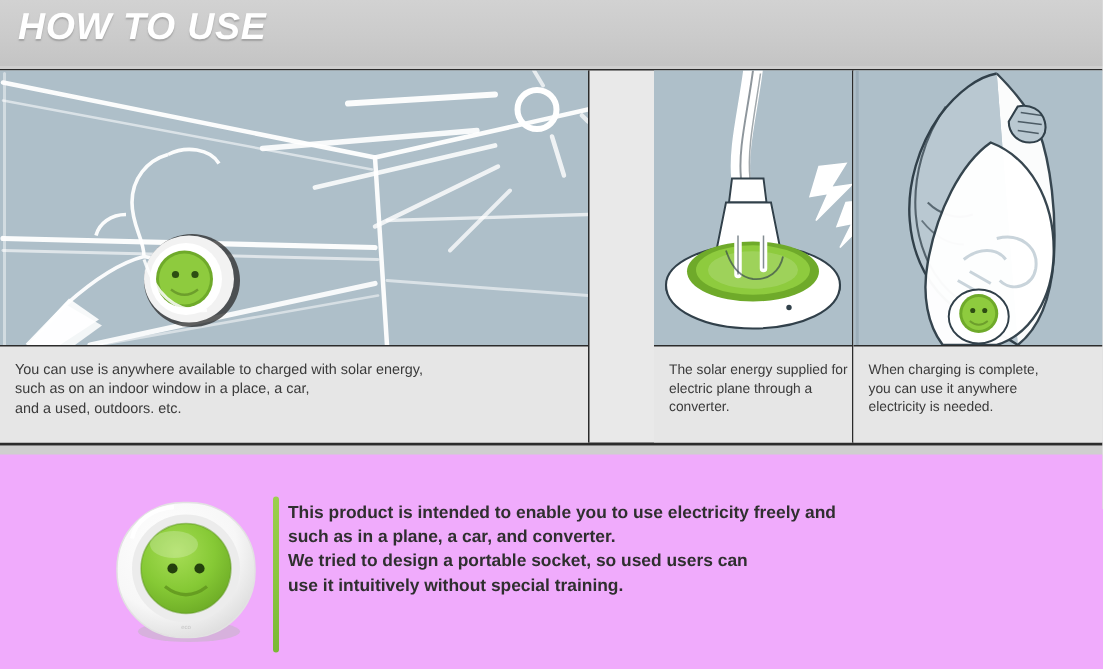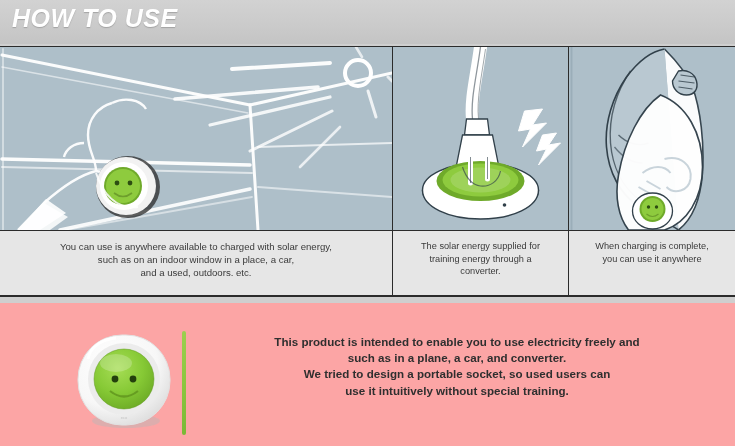--- a/index.html
+++ b/index.html
@@ -2,21 +2,21 @@
 <html><head>
 <meta charset="utf-8">
 <style>
   html,body{margin:0;padding:0;}
   body{
     width:735px;height:446px;overflow:hidden;
     background:#cfcfcf;
     font-family:"Liberation Sans","DejaVu Sans",sans-serif;
     -webkit-font-smoothing:antialiased;
   }
-  .page{position:relative;width:700px;height:446px;background:#cfcfcf;text-align:center;}
+  .page{position:relative;width:700px;height:446px;background:#cfcfcf;}
 
   
   .header{
     position:absolute;left:0;top:0;width:735px;height:44px;
     background:linear-gradient(180deg,#d2d2d2 0%,#cbcbcb 55%,#c4c4c4 100%);
   }
   .header-title{
     position:absolute;left:12px;top:4px;
     font-size:25px;font-weight:bold;font-style:italic;
     letter-spacing:.5px;color:#ffffff;
@@ -28,36 +28,36 @@
   .panels{
     position:absolute;left:0;top:46px;width:735px;height:251px;
     background:#e9e9e9;
     border-top:1.5px solid #2b2b2b;
     border-bottom:2px solid #2b2b2b;
     box-sizing:border-box;
     display:flex;
   }
   .panel{position:relative;height:100%;box-sizing:border-box;display:flex;flex-direction:column;}
   .panel.p1{width:392px;}
-  .panel.p2{width:176px;border-left:1.6px solid #2b2b2b;}
+  .panel.p2{width:176px;border-left:1.6px solid #2b2b2b;padding-left:43px;}
   .panel.p3{width:167px;border-left:1.6px solid #2b2b2b;}
 
   .art{position:relative;width:100%;height:183px;overflow:hidden;background:#aebfc9;}
   .art svg{display:block;width:100%;height:100%;}
 
   .caption{
     flex:1;background:#e6e6e6;border-top:1.3px solid #2b2b2b;
     padding:9px 10px 6px 10px;box-sizing:border-box;
     font-size:9.6px;line-height:13.2px;color:#3a3a3a;
   }
   .caption div{white-space:nowrap;}
   .panel.p2 .caption,.panel.p3 .caption{font-size:9.2px;line-height:12.6px;}
 
   
-  .bottom{position:absolute;left:0;top:303px;width:735px;height:143px;background:#fca5a5;}
+  .bottom{position:absolute;left:0;top:303px;width:735px;height:143px;background:#f0abfc;}
   .product{position:absolute;left:72px;top:26px;width:104px;height:104px;}
   .product svg{display:block;width:104px;height:104px;}
   .accent{position:absolute;left:182px;top:28px;width:4px;height:104px;
     background:linear-gradient(180deg,#9ccf4e 0%,#8cc63f 50%,#7ab835 100%);
     border-radius:2px;}
   .desc{position:absolute;left:192px;top:31px;width:530px;
     font-size:11.6px;line-height:16.2px;color:#2f2f2f;font-weight:bold;}
   .desc div{white-space:nowrap;}
 </style>
 </head>
@@ -159,21 +159,21 @@
           <circle cx="112" cy="158" r="1.8" fill="#31404a"></circle>
 
           <g fill="#ffffff" stroke="#ffffff" stroke-width="1">
             <polygon points="132,64 150,62 140,78 154,76 130,100 138,82 126,84"></polygon>
             <polygon points="150,88 164,86 156,98 168,96 146,118 154,102 144,104"></polygon>
           </g>
         </svg>
       </div>
       <div class="caption">
         <div>The solar energy supplied for</div>
-        <div>training energy through a</div>
+        <div>electric plane through a</div>
         <div>converter.</div>
       </div>
     </div>
 
     <div class="panel p3">
       <div class="art">
         <svg viewBox="0 0 167 183" preserveAspectRatio="xMidYMid slice">
           <rect x="0" y="0" width="167" height="183" fill="#aebfc9"></rect>
 
           <path d="M96 2 C 108 14, 118 26, 124 40 C 132 62, 136 96, 134 126
@@ -208,20 +208,21 @@
             <circle cx="80" cy="160" r="1.7" fill="#2d4d12"></circle>
             <circle cx="88" cy="160" r="1.7" fill="#2d4d12"></circle>
             <path d="M78 167 Q84 172 90 167" fill="none" stroke="#6d9e2c" stroke-width="1.2"></path>
           </g>
           <path d="M3 0 L3 183" stroke="#8fa3b0" stroke-width="2" opacity=".6"></path>
         </svg>
       </div>
       <div class="caption">
         <div>When charging is complete,</div>
         <div>you can use it anywhere</div>
+        <div>electricity is needed.</div>
       </div>
     </div>
   </div>
 
   <div class="bottom">
 
     <div class="product">
       <svg viewBox="0 0 104 104">
         <defs>
           <radialGradient id="shellGrad" cx="38%" cy="32%" r="78%">

